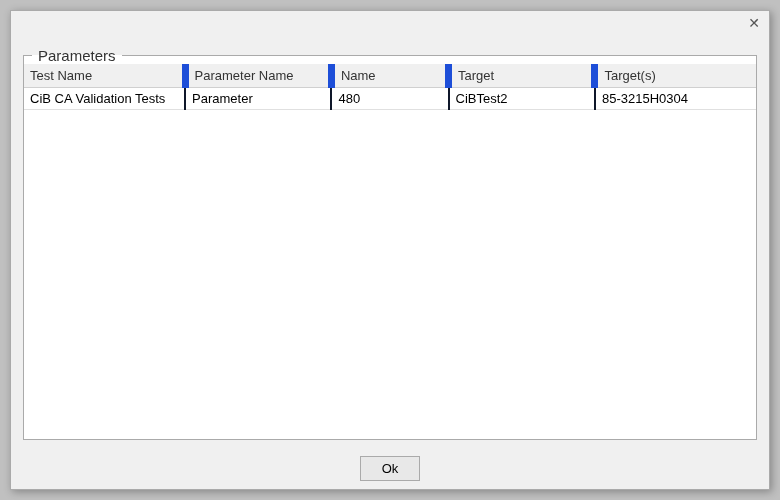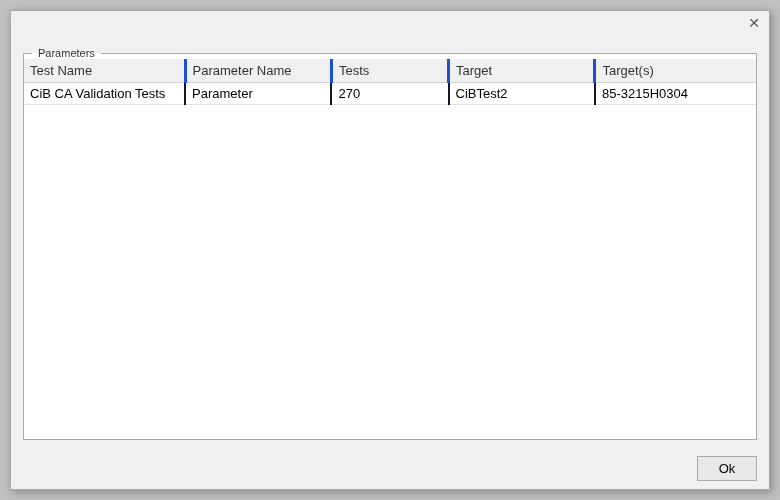--- a/index.html
+++ b/index.html
@@ -65,21 +65,21 @@
       border: 1px solid #aaa;
       padding: 0;
       margin: 4px 0 0 0;
       flex: 1;
       display: flex;
       flex-direction: column;
       background: white;
     }
 
     legend {
-      font-size: 11px;
+      font-size: 15px;
       color: #333;
       padding: 0 6px;
       margin-left: 8px;
     }
 
     .table-wrapper {
       flex: 1;
       overflow: auto;
     }
 
@@ -89,21 +89,21 @@
       table-layout: fixed;
     }
 
     thead tr {
       background: #f0f0f0;
     }
 
     th {
       text-align: left;
       padding: 4px 6px;
-      border-right: 3px solid #1d4ed8;
+      border-right: 7px solid #1d4ed8;
       border-bottom: 1px solid #d0d0d0;
       font-weight: normal;
       color: #333;
       white-space: nowrap;
       overflow: hidden;
     }
 
     th:last-child {
       border-right: none;
     }
@@ -135,20 +135,21 @@
     .col-target { width: 20%; }
     .col-machines { width: 22%; }
 
     .footer {
       display: flex;
       justify-content: flex-end;
       align-items: center;
       padding: 8px 12px;
       gap: 6px;
       background: #f0f0f0;
+      flex-direction: column;
     }
 
     .btn {
       padding: 4px 18px;
       border: 1px solid #aaa;
       background: #e8e8e8;
       cursor: pointer;
       font-size: 13px;
       color: #000;
       min-width: 60px;
@@ -164,30 +165,30 @@
 
   <div class="dialog-content">
     <fieldset>
       <legend>Parameters</legend>
       <div class="table-wrapper">
         <table>
           <thead>
             <tr>
               <th class="col-test-name">Test Name</th>
               <th class="col-param-name">Parameter Name</th>
-              <th class="col-value">Tests</th>
+              <th class="col-value">Name</th>
               <th class="col-target">Target</th>
               <th class="col-machines">Target(s)</th>
             </tr>
           </thead>
           <tbody>
             <tr class="table-row">
               <td class="col-test-name">CiB CA Validation Tests</td>
               <td class="col-param-name">Parameter</td>
-              <td class="col-value">270</td>
+              <td class="col-value">480</td>
               <td class="col-target">CiBTest2</td>
               <td class="col-machines">85-3215H0304</td>
             </tr>
           </tbody>
         </table>
       </div>
     </fieldset>
   </div>
 
   <div class="footer">

